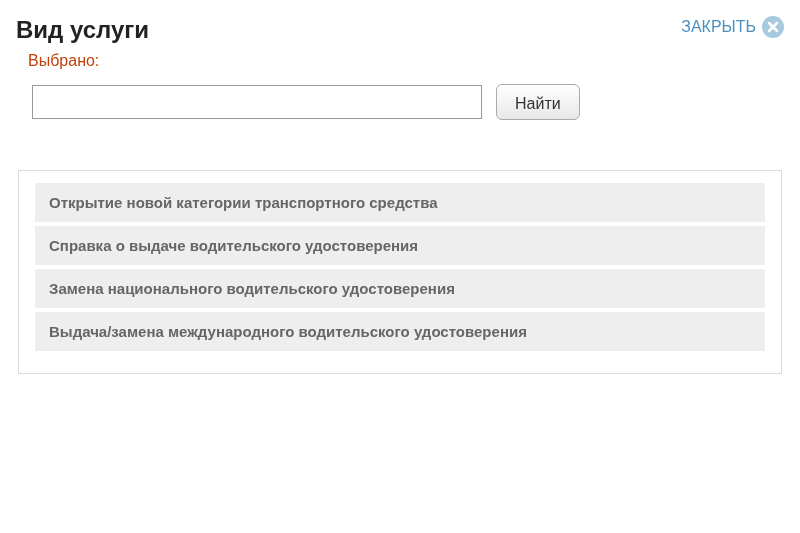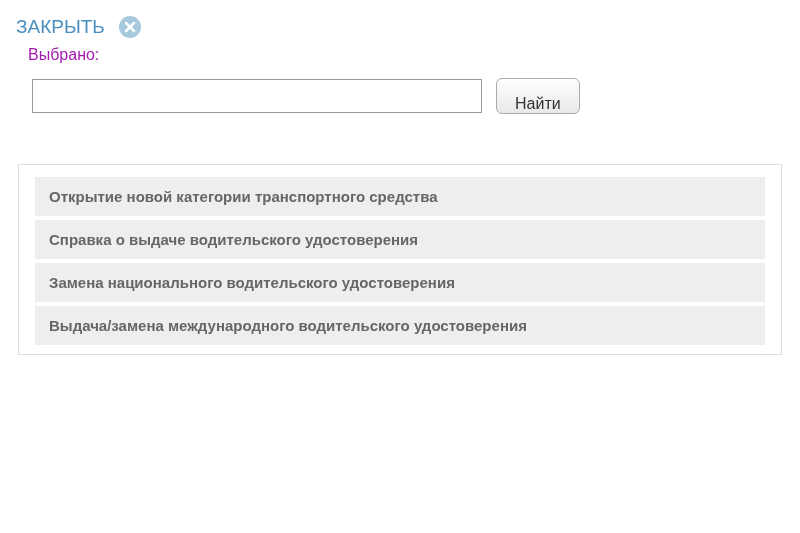--- a/index.html
+++ b/index.html
@@ -21,87 +21,88 @@
       margin-bottom: 8px;
     }
     .title {
       font-size: 24px;
       font-weight: bold;
       color: #222;
     }
     .close-link {
       display: flex;
       align-items: center;
-      gap: 14px;
+      gap: 6px;
       color: #4a8fbf;
-      font-size: 19px;
+      font-size: 16px;
       text-decoration: none;
       cursor: pointer;
     }
     .close-icon {
       width: 22px;
       height: 22px;
       border-radius: 50%;
       background: #a7c9de;
       display: inline-flex;
       align-items: center;
       justify-content: center;
       color: #fff;
       font-size: 15px;
       font-weight: bold;
     }
     .selected-label {
       font-size: 16px;
-      color: #a21caf;
+      color: #c2410c;
       margin-left: 12px;
       margin-bottom: 14px;
     }
     .search-row {
       display: flex;
       align-items: center;
       gap: 14px;
       margin-left: 16px;
       margin-bottom: 50px;
     }
     .search-input {
       width: 450px;
       height: 34px;
       border: 1px solid #999;
       padding: 4px 8px;
       font-size: 14px;
     }
     .search-button {
       height: 36px;
-      padding: 16px 18px;
+      padding: 10px 18px;
       font-size: 16px;
       color: #333;
       border: 1px solid #aaa;
       border-radius: 6px;
       background: linear-gradient(to bottom, #ffffff 0%, #e8e8e8 100%);
       cursor: pointer;
     }
     .list-container {
       border: 1px solid #ddd;
-      padding: 12px 16px 5px 16px;
+      padding: 12px 16px 18px 16px;
       margin: 0 2px;
     }
     .list-item {
       background: #eeeeee;
       padding: 11px 14px;
       margin-bottom: 4px;
       font-size: 15px;
       font-weight: bold;
       color: #666;
       cursor: pointer;
     }
   </style>
 </head>
 <body>
 
 <div class="header-row">
+  <h1 class="title">Вид услуги</h1>
   <a class="close-link">
     <span>ЗАКРЫТЬ</span>
     <span class="close-icon">
       <svg width="12" height="12" viewBox="0 0 12 12">
         <line x1="2" y1="2" x2="10" y2="10" stroke="#fff" stroke-width="2.5" stroke-linecap="round"></line>
         <line x1="10" y1="2" x2="2" y2="10" stroke="#fff" stroke-width="2.5" stroke-linecap="round"></line>
       </svg>
     </span>
   </a>
 </div>

